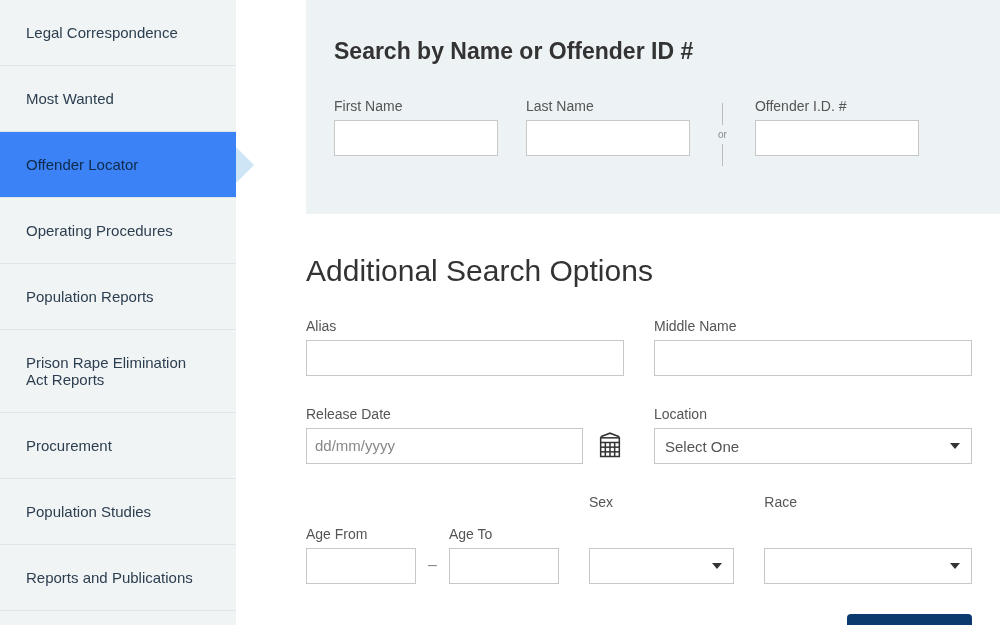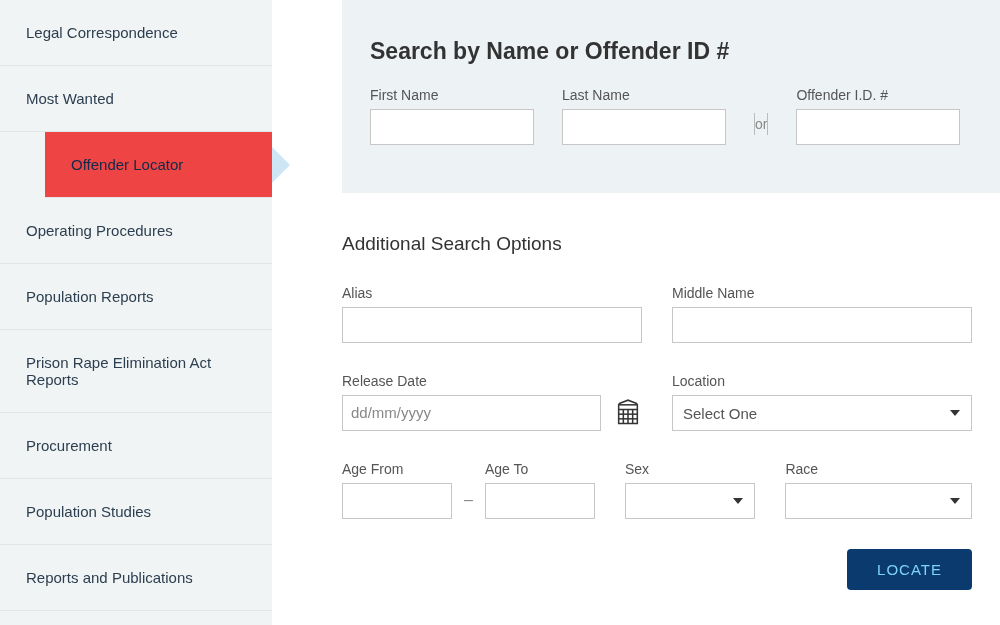--- a/index.html
+++ b/index.html
@@ -13,36 +13,35 @@
       color: #333;
       width: 1000px;
       height: 625px;
       overflow: hidden;
     }
     .container {
       display: flex;
       height: 100%;
     }
     .sidebar {
-      width: 272px;
+      width: 236px;
       background: #f0f4f5;
       flex-shrink: 0;
     }
     .sidebar-item {
       padding: 24px 26px;
       border-bottom: 1px solid #e0e5e7;
       color: #2c3e4f;
       font-size: 15px;
       cursor: pointer;
       position: relative;
     }
     .sidebar-item.active {
-      background: #ef4444;
+      background: #3b82f6;
       color: #0f2a4a;
-      margin-left: 45px;
     }
     .sidebar-item.active::after {
       content: "";
       position: absolute;
       right: -18px;
       top: 50%;
       transform: translateY(-50%);
       width: 0;
       height: 0;
       border-top: 18px solid transparent;
@@ -87,40 +86,40 @@
       font-size: 14px;
     }
     .fn-input, .ln-input {
       width: 164px;
     }
     .id-input {
       width: 164px;
     }
     .or-separator {
       display: flex;
-      flex-direction: row;
+      flex-direction: column;
       align-items: center;
       justify-content: center;
       color: #888;
-      font-size: 14px;
+      font-size: 10px;
       margin-top: 16px;
     }
     .or-separator .vline {
       width: 1px;
       height: 22px;
       background: #bbb;
     }
     .or-separator .or-text {
       margin: 4px 0;
     }
     .additional {
       padding: 40px 28px 0 0;
     }
     .additional-title {
-      font-size: 19px;
+      font-size: 30px;
       font-weight: 400;
       color: #333;
       margin-bottom: 22px;
     }
     .add-row {
       display: flex;
       gap: 30px;
       margin-bottom: 22px;
     }
     .add-col {
@@ -199,20 +198,21 @@
     }
     .sex-race-group {
       flex: 1;
       display: flex;
       gap: 30px;
     }
     .sex-field, .race-field {
       flex: 1;
       display:
       flex-direction: column;
+      gap: 32px;
     }
     .sex-field {
       flex: 0.7;
     }
     .race-field {
       flex: 1;
     }
     .locate-row {
       display: flex;
       justify-content: flex-end;

